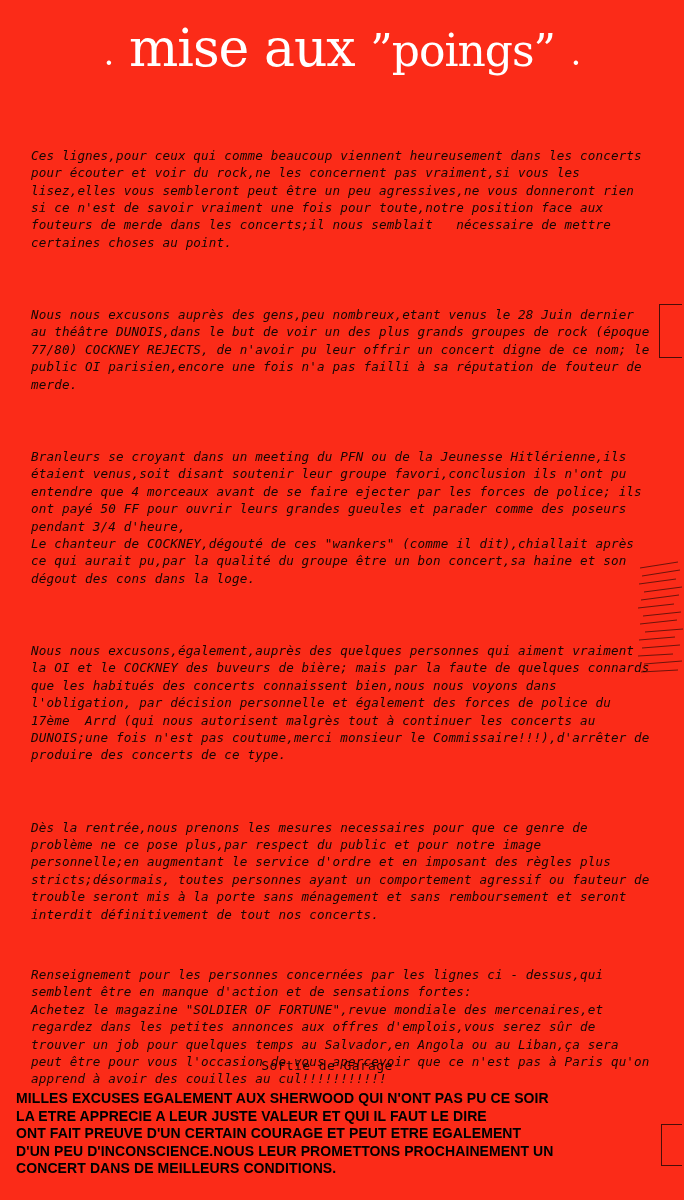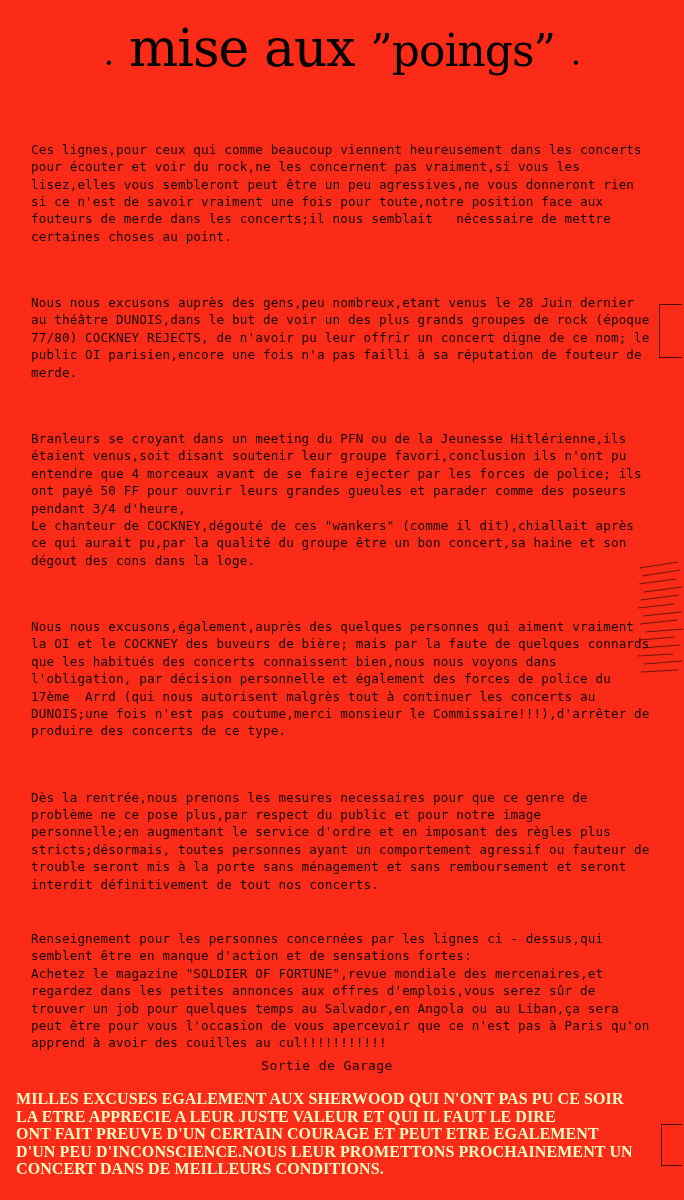--- a/index.html
+++ b/index.html
@@ -26,43 +26,44 @@
   .masthead {
     position: absolute;
     top: 18px;
     left: 0;
     width: 684px;
     text-align: center;
     font-family: "DejaVu Serif", serif;
     font-size: 52px;
     line-height: 60px;
     letter-spacing: -1px;
-    color: #000000;
+    color: #ffffff;
     font-weight: 400;
     white-space: nowrap;
   }
   .masthead .dot-left { font-size: 34px; vertical-align: middle; }
   .masthead .quotes { font-size: 44px; }
 
   
   .body-text {
     position: absolute;
     left: 31px;
     top: 104px;
     width: 626px;
     color: #160603;
     font-size: 12.6px;
     line-height: 17.4px;
     letter-spacing: 0.15px;
     white-space: pre-wrap;
     font-family: "DejaVu Sans Mono", monospace;
   }
   .para {
-    margin: 2px 0 12px 0;
+    margin: 8px 0 12px 0;
     white-space: pre-wrap;
+    font-style: italic;
   }
   .para.tight { margin-bottom: 0; }
   .para.faded { color: #2b0a05; opacity: 0.88; }
 
   .signature {
     position: absolute;
     left: 0;
     top: 1058px;
     width: 684px;
     text-align: center;
@@ -72,27 +73,27 @@
     font-size: 13px;
     letter-spacing: 0.4px;
   }
 
   
   .bottom-block {
     position: absolute;
     left: 16px;
     top: 1090px;
     width: 656px;
-    color: #fef9c3;
-    font-size: 16px;
+    color: #000000;
+    font-size: 14px;
     line-height: 17.6px;
     letter-spacing: 0.1px;
     white-space: pre-wrap;
     font-weight: bold;
-    font-family: Liberation Serif, serif;
+    font-family: Liberation Sans, sans-serif;
   }
 
   .scribble {
     position: absolute;
     right: 0;
     top: 560px;
     width: 46px;
     height: 120px;
     opacity: .85;
   }

